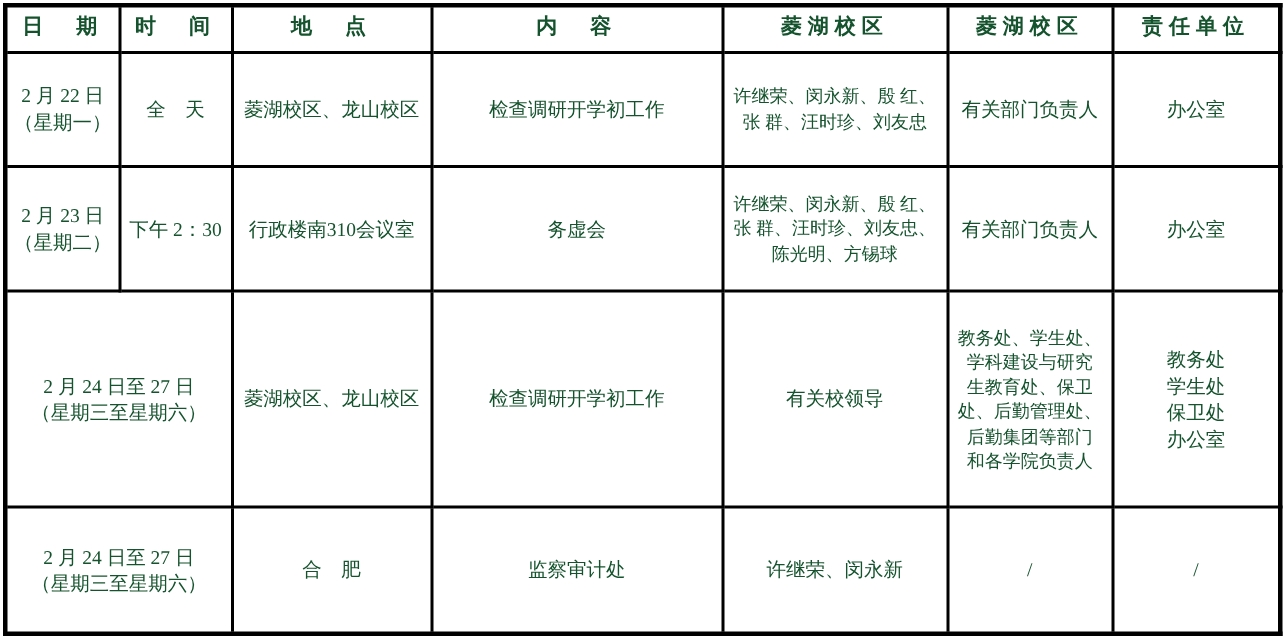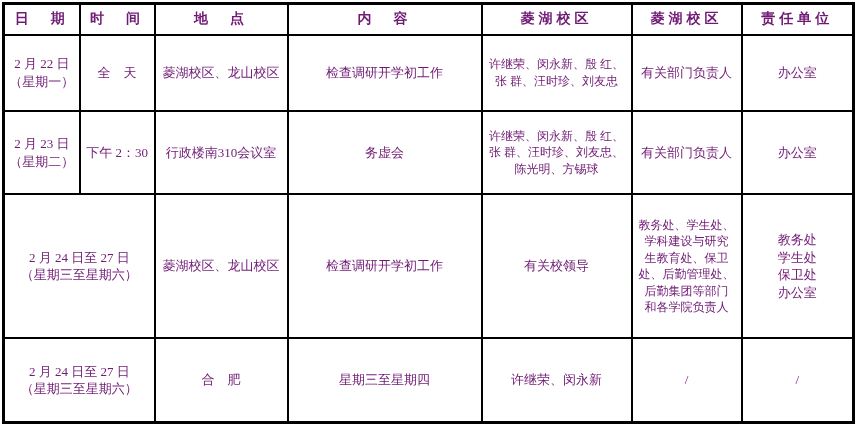--- a/index.html
+++ b/index.html
@@ -17,21 +17,21 @@
     padding: 2px;
     background: #ffffff;
   }
   table.schedule {
     border-collapse: collapse;
     table-layout: fixed;
     width: 851px;
     height: 422px;
     border: 3px solid #000000;
     font-family: "Liberation Serif", "DejaVu Serif", serif;
-    color: #701a75;
+    color: #14532d;
     background: #ffffff;
   }
   th, td {
     border: 2px solid #000000;
     text-align: center;
     vertical-align: middle;
     padding: 0 2px;
     overflow: hidden;
     white-space: pre-line;
   }
@@ -131,20 +131,20 @@
 和各学院负责人</td>
         <td>教务处
 学生处
 保卫处
 办公室</td>
       </tr>
       <tr class="r6">
         <td colspan="2">2 月 24 日至 27 日
 （星期三至星期六）</td>
         <td>合　肥</td>
-        <td>星期三至星期四</td>
+        <td>监察审计处</td>
         <td>许继荣、闵永新</td>
         <td>/</td>
         <td>/</td>
       </tr>
     </tbody>
   </table>
 </div>
 
 </body></html>

